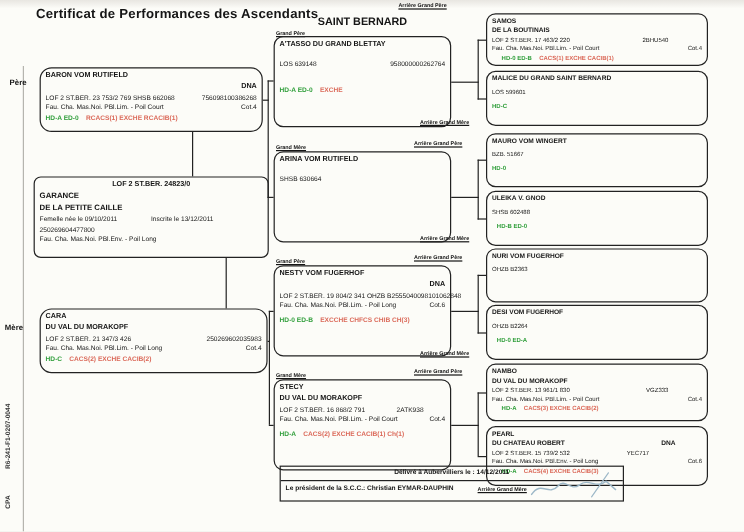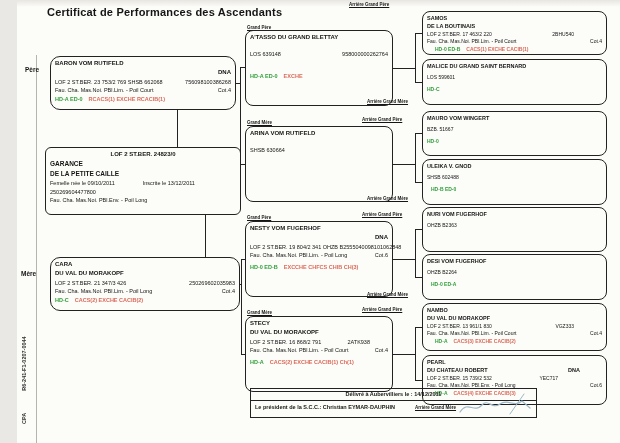--- a/index.html
+++ b/index.html
@@ -1,19 +1,19 @@
 <!DOCTYPE html>
 <html style="--c-green: #2f9e3a; --c-red: #db6a5a;"><head>
 <meta charset="utf-8">
 <style>
   html,body{margin:0;padding:0;}
   body{width:620px;height:443px;position:relative;background:#e9e8e4;
        font-family:"Liberation Sans", sans-serif;}
   #paper{position:absolute;inset:0;background:linear-gradient(180deg,#e8e6e1 0px,#fcfcf8 7px);
-         overflow:hidden;color:#151515;margin-left:17px;}
+         overflow:hidden;color:#151515;}
   .scanline{position:absolute;width:1px;background:#b5b4ae;}
   .title{position:absolute;left:30px;top:6px;font-size:11px;font-weight:700;letter-spacing:.2px;}
   .breed{position:absolute;left:228px;top:13px;width:148px;text-align:center;font-size:9px;font-weight:700;}
   .role{position:absolute;font-size:6.5px;font-weight:700;}
   .tag{position:absolute;font-size:4.5px;font-weight:700;text-decoration:underline;white-space:nowrap;}
   .dogbox{position:absolute;border:1px solid #222;box-sizing:border-box;padding:2px 4px;
           font-size:5.5px;line-height:1.55;background:transparent;white-space:nowrap;}
   .nm{font-weight:700;font-size:6px;}
   .sm{font-size:5px;line-height:1.5;}
   .sm .nm{font-size:5.5px;}
@@ -34,20 +34,21 @@
             font-size:5.5px;font-weight:700;color:#333;white-space:nowrap;display:flex;gap:22px;}
 </style>
 </head>
 <body>
 
 <div id="paper">
 
   <div class="scanline" style="left:19px;top:55px;height:388px;"></div>
 
   <div class="title">Certificat de Performances des Ascendants</div>
+  <div class="breed">SAINT BERNARD</div>
 
   <div class="role" style="left:8px;top:66px;">Père</div>
   <div class="role" style="left:4px;top:270px;">Mère</div>
 
   <div class="tag" style="left:230px;top:25px;">Grand Père</div>
   <div class="tag" style="left:332px;top:2px;">Arrière Grand Père</div>
   <div class="tag" style="left:350px;top:99px;">Arrière Grand Mère</div>
   <div class="tag" style="left:230px;top:120px;">Grand Mère</div>
   <div class="tag" style="left:345px;top:117px;">Arrière Grand Père</div>
   <div class="tag" style="left:350px;top:196px;">Arrière Grand Mère</div>

